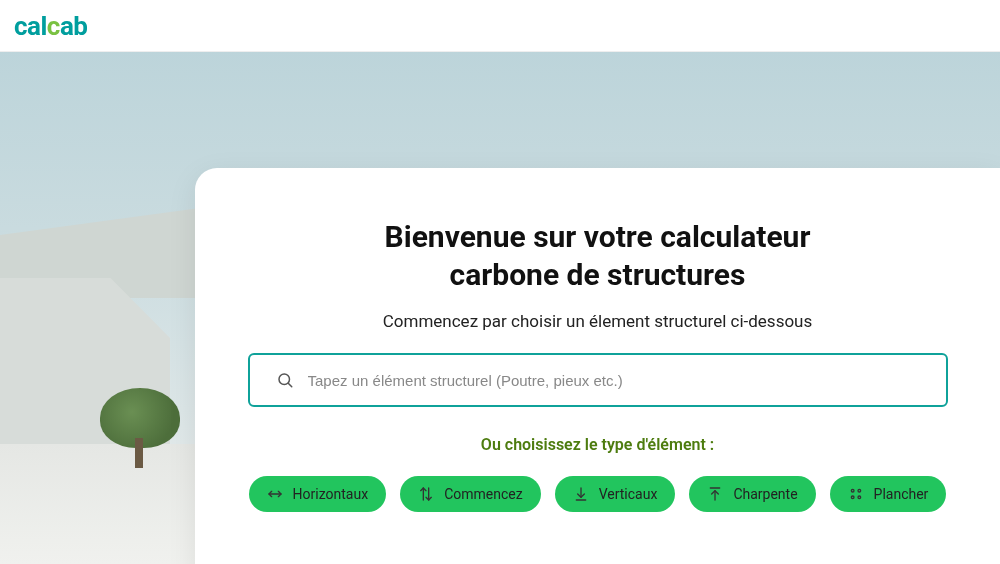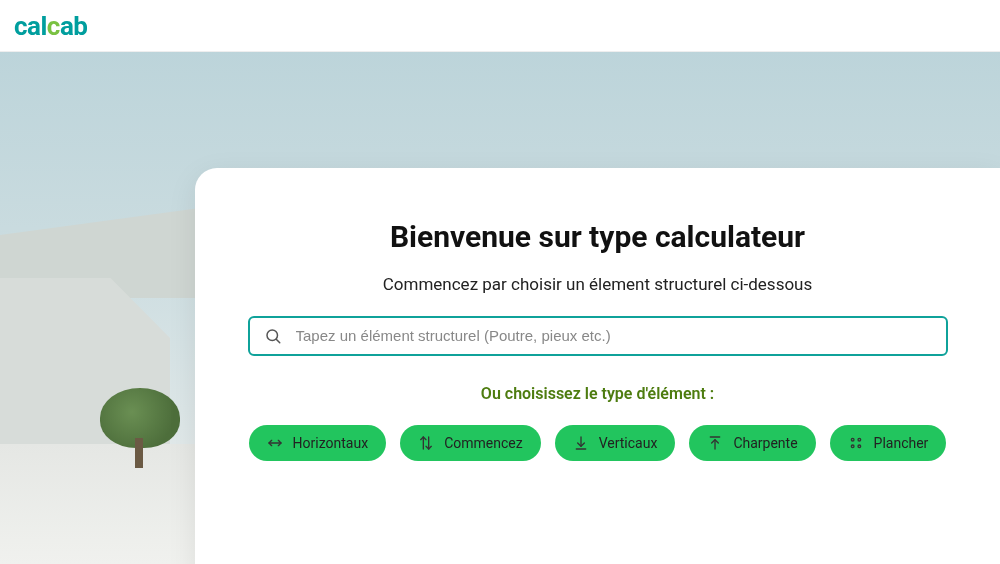--- a/index.html
+++ b/index.html
@@ -83,26 +83,26 @@
   }
   .subtitle {
     margin-top: 18px;
     font-size: 17px;
     color: #222;
     text-align: center;
   }
   .search {
     margin-top: 22px;
     width: 700px;
-    height: 40px;
+    height: 54px;
     border: 2px solid #0fa29a;
     border-radius: 6px;
     display: flex;
     align-items: center;
-    padding: 0 14px;
+    padding: 0 26px;
     gap: 14px;
   }
   .search svg { flex: 0 0 auto; }
   .search input {
     flex: 1;
     border: none;
     outline: none;
     font-size: 15px;
     color: #333;
   }
@@ -147,21 +147,22 @@
   <div class="bg-wall2"></div>
   <div class="bg-wall"></div>
   <div class="bg-ground"></div>
   <div class="tree">
     <div class="crown"></div>
       <div class="trunk"></div>
   </div>
 
   <div class="card">
     <h1 class="title">
-      <span>Bienvenue sur type calculateur</span><br>
+      <span>Bienvenue sur votre calculateur</span><br>
+      <span>carbone de structures</span>
     </h1>
 
     <div class="subtitle">Commencez par choisir un élement structurel ci-dessous</div>
 
     <div class="search">
       <svg width="18" height="18" viewBox="0 0 24 24" fill="none" stroke="#555" stroke-width="2" stroke-linecap="round">
         <circle cx="11" cy="11" r="7"></circle>
         <line x1="21" y1="21" x2="16.65" y2="16.65"></line>
       </svg>
       <input type="text" placeholder="Tapez un élément structurel (Poutre, pieux etc.)" style="">

